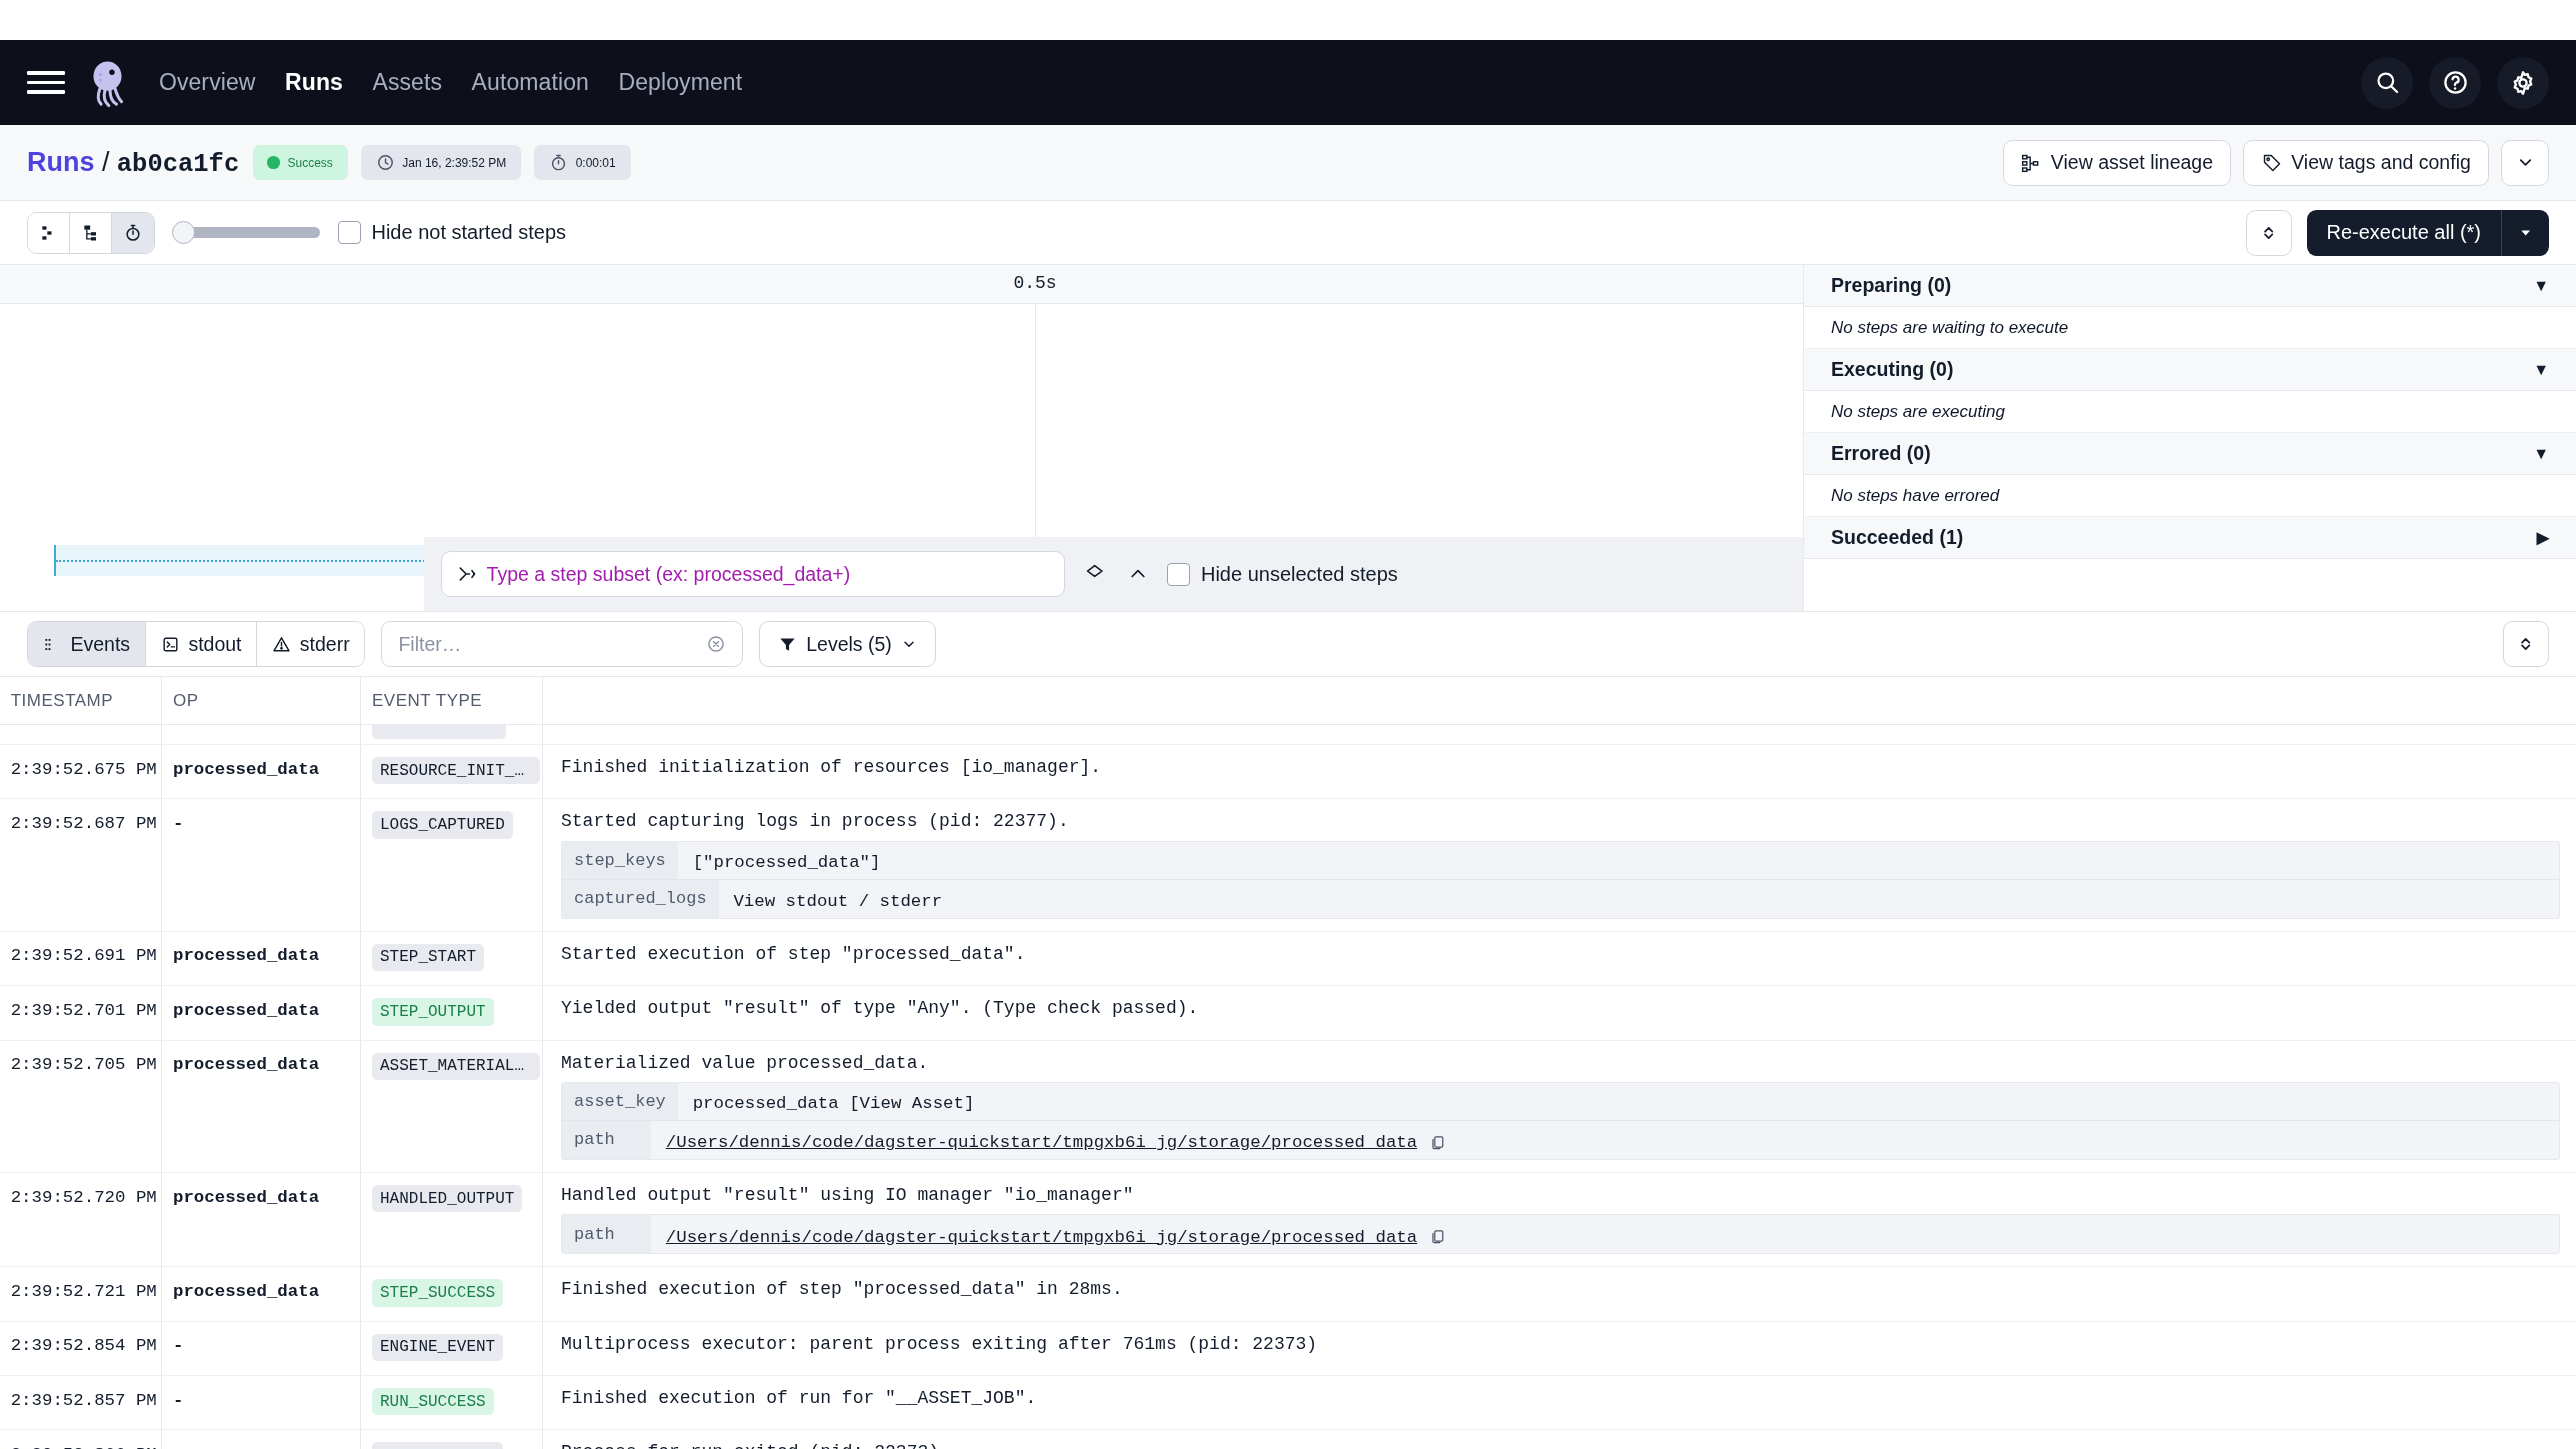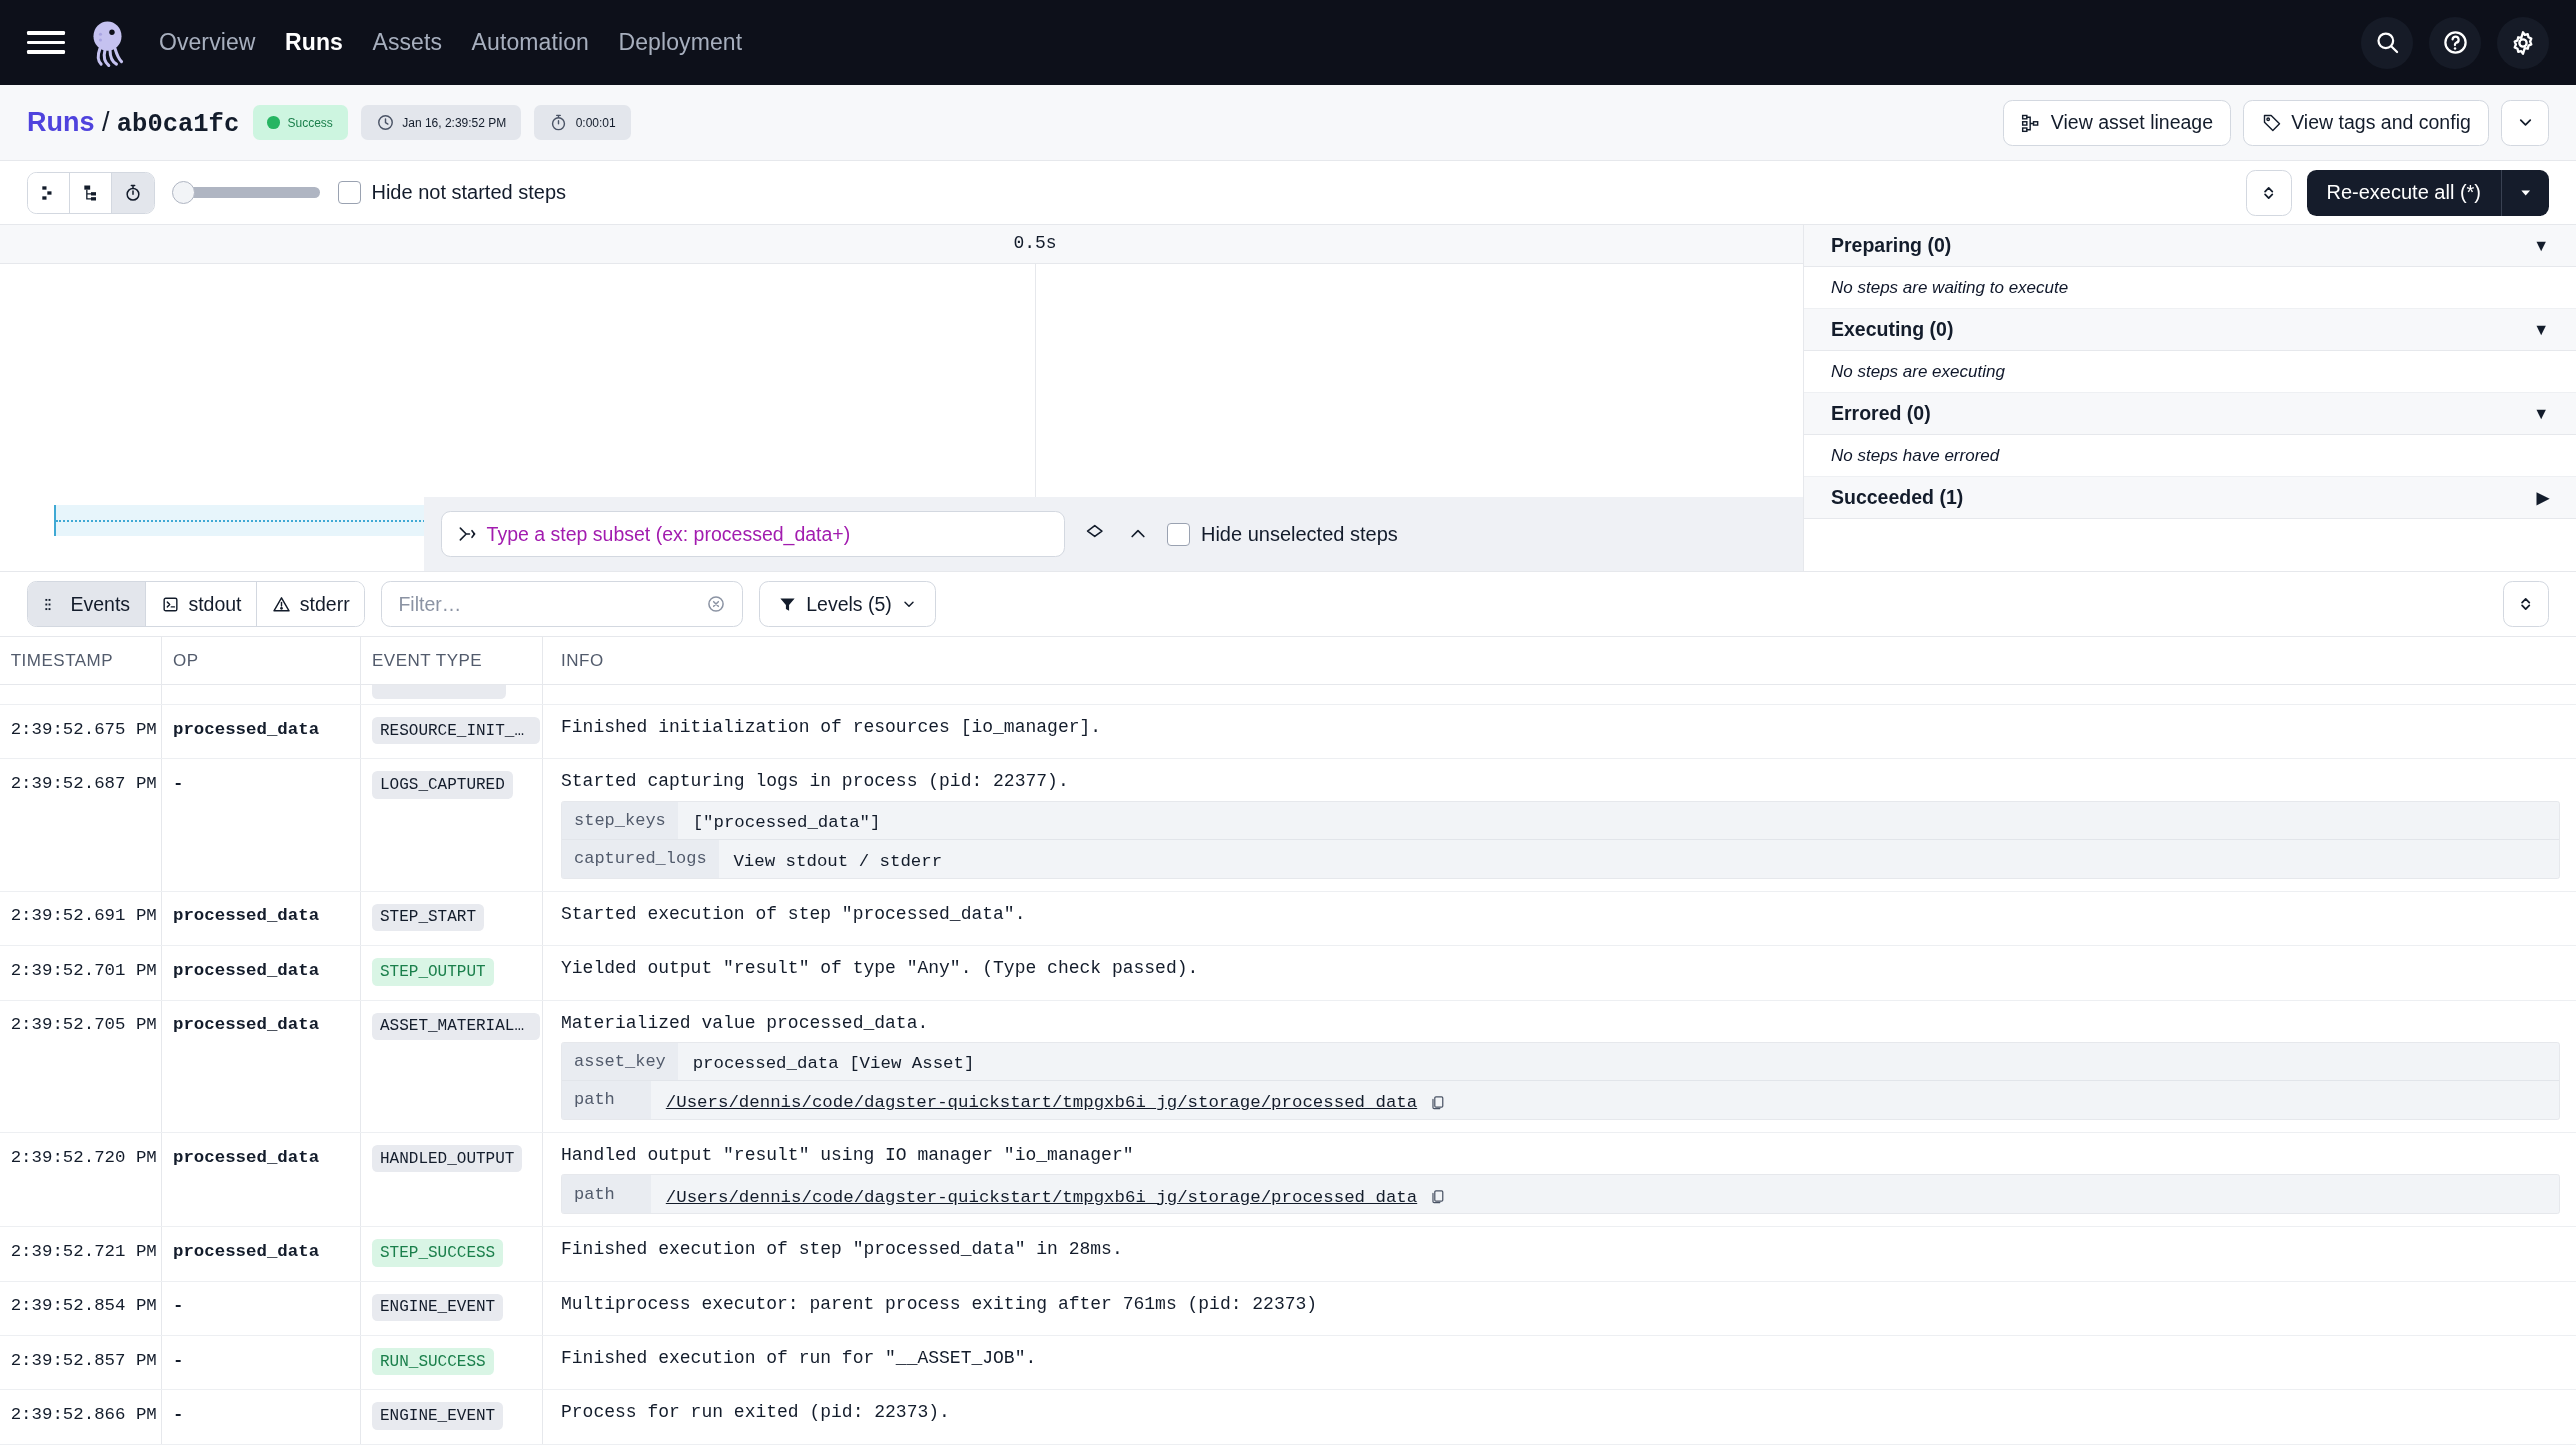--- a/index.html
+++ b/index.html
@@ -8,21 +8,21 @@
     width: 2576px; height: 1449px;
     font-family: "Liberation Sans", sans-serif;
     background: #ffffff;
     color: #131C2B;
     overflow: hidden;
   }
 
   
   #topnav {
     height: 85px; background: #0D101A; display: flex; align-items: center;
-    padding: 0 27px; gap: 0;
+    padding: 0 27px; gap: 0; margin-top: 40px;
   }
   .hamburger { width: 38px; height: 38px; display:flex; flex-direction:column;
     justify-content:center; gap:6px; margin-right: 17.4px; cursor:pointer; }
   .hamburger span { display:block; height:3.4px; background:#fff; border-radius:1.3px; width:38px; }
   .logo { width: 51px; height: 51px; margin-right: 25.5px; }
   .navlinks { display:flex; align-items:center; gap: 29.5px; }
   .navlink { color:#A7AFBE; font-size: 23px; letter-spacing:0.1px; cursor:pointer; }
   .navlink.active { color:#ffffff; font-weight:700; }
   .nav-right { margin-left:auto; display:flex; align-items:center; gap: 16px; }
   .navicon { width: 52px; height:52px; border-radius:50%; background:#161B27;
@@ -441,21 +441,20 @@
 
 <div id="table">
   <div style="position:relative;">
     <div class="vline" style="left:161px; height:48px;"></div>
     <div class="vline" style="left:360px; height:48px;"></div>
     <div class="vline" style="left:542px; height:48px;"></div>
     <div class="thead">
       <div class="c-ts">TIMESTAMP</div>
       <div class="c-op">OP</div>
       <div class="c-et">EVENT TYPE</div>
-      <div class="c-info">INFO</div>
     </div>
   </div>
 
   <div class="partialrow">
     <div class="vline" style="left:161px;"></div>
     <div class="vline" style="left:360px;"></div>
     <div class="vline" style="left:542px;"></div>
     <div class="stub"></div>
   </div>
 

